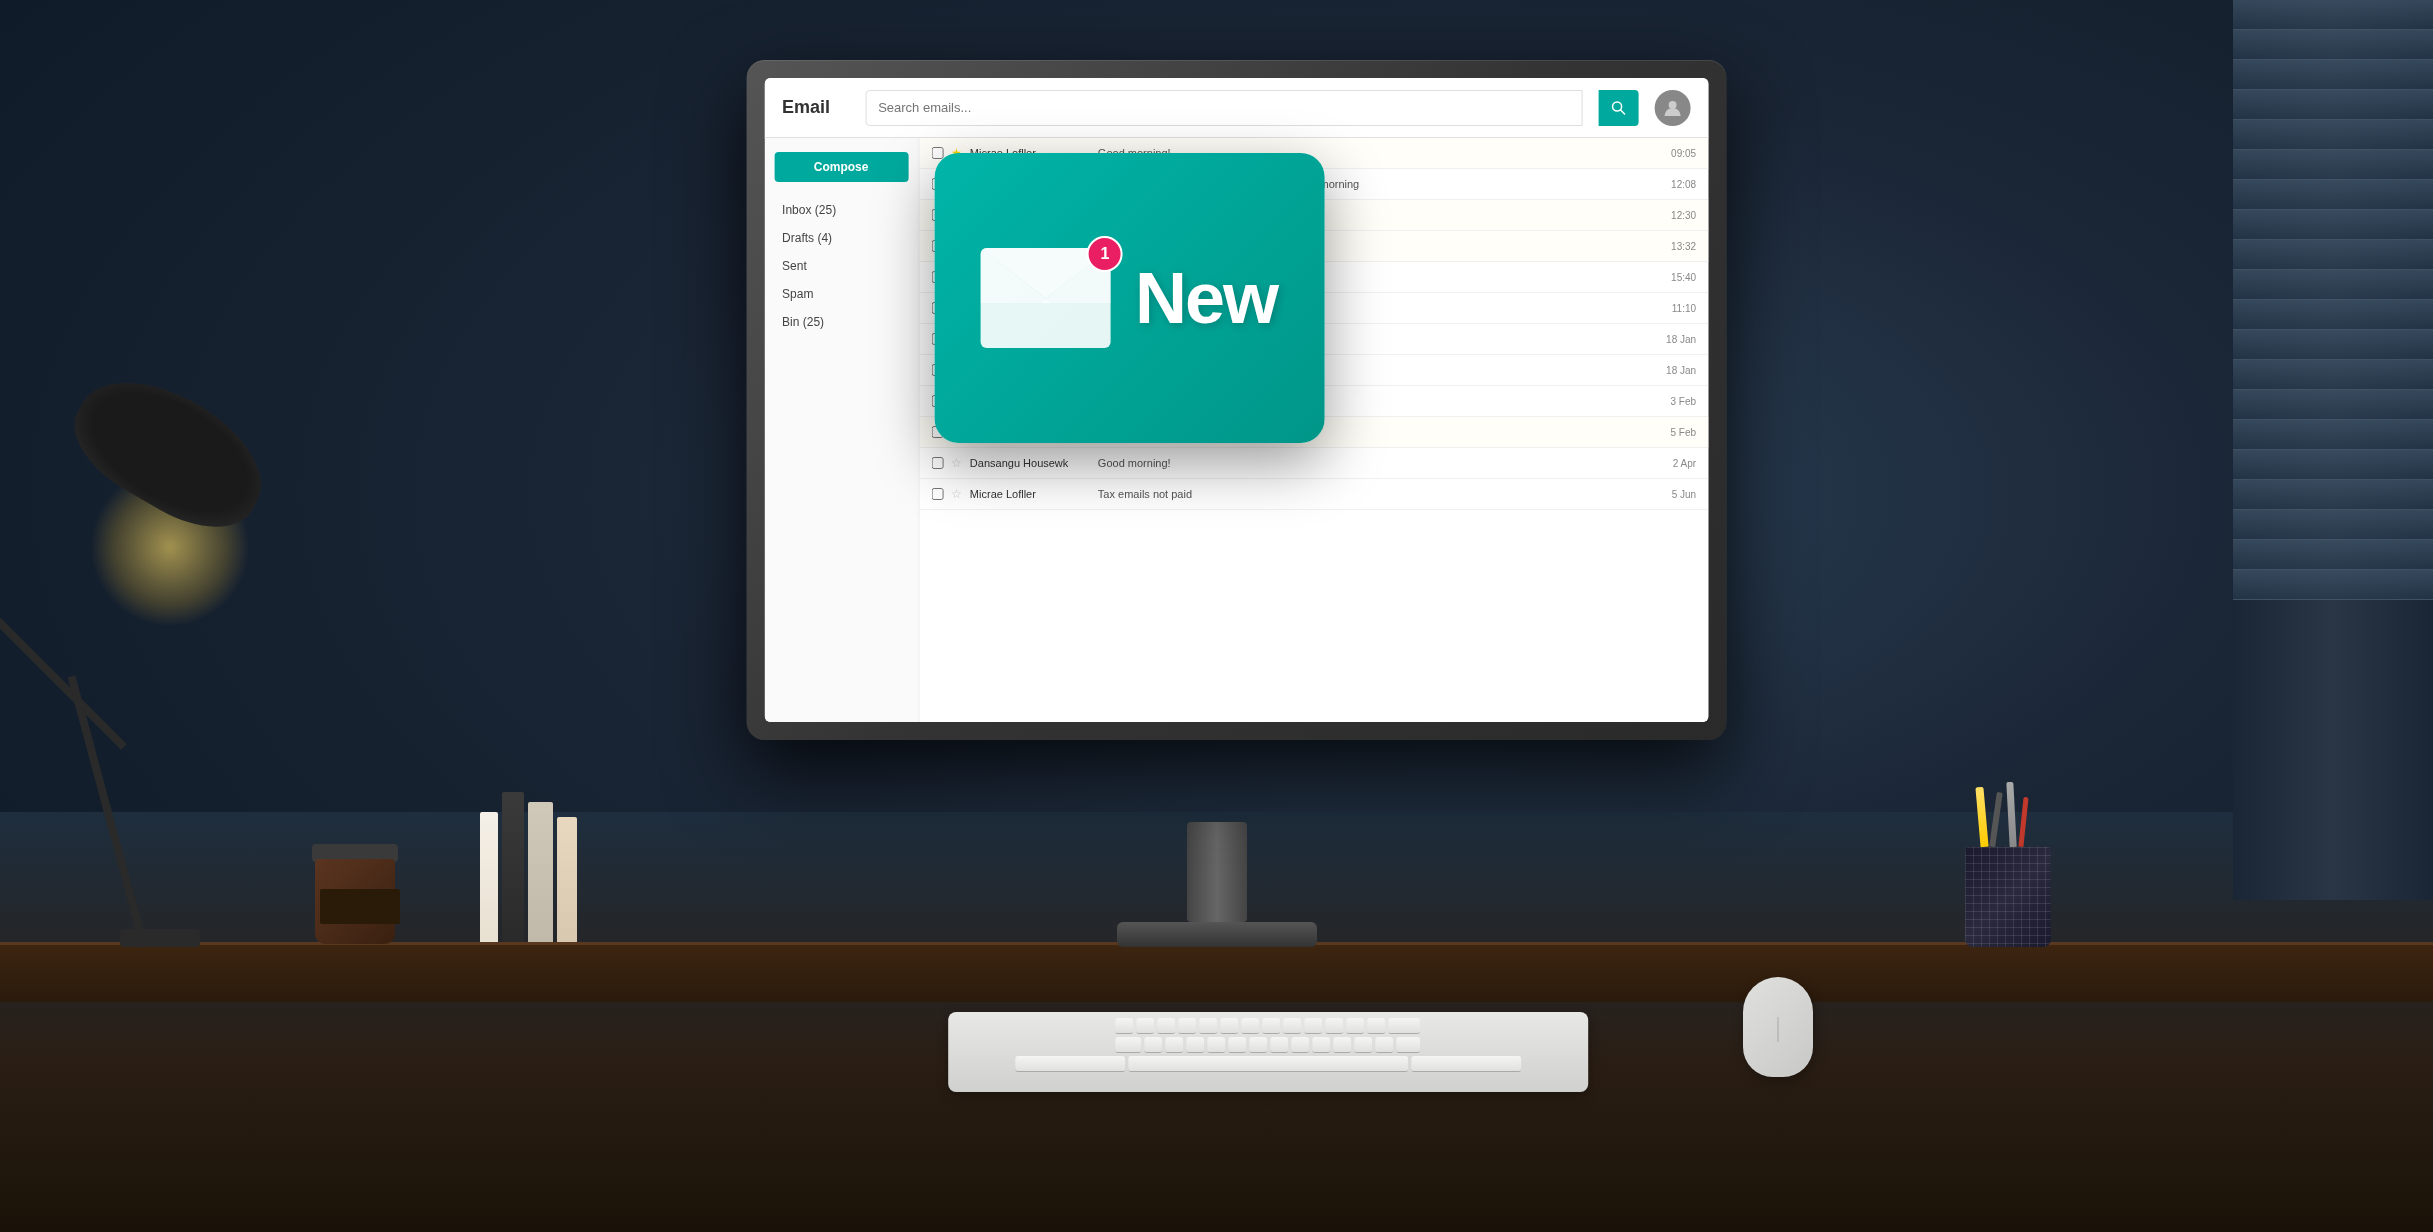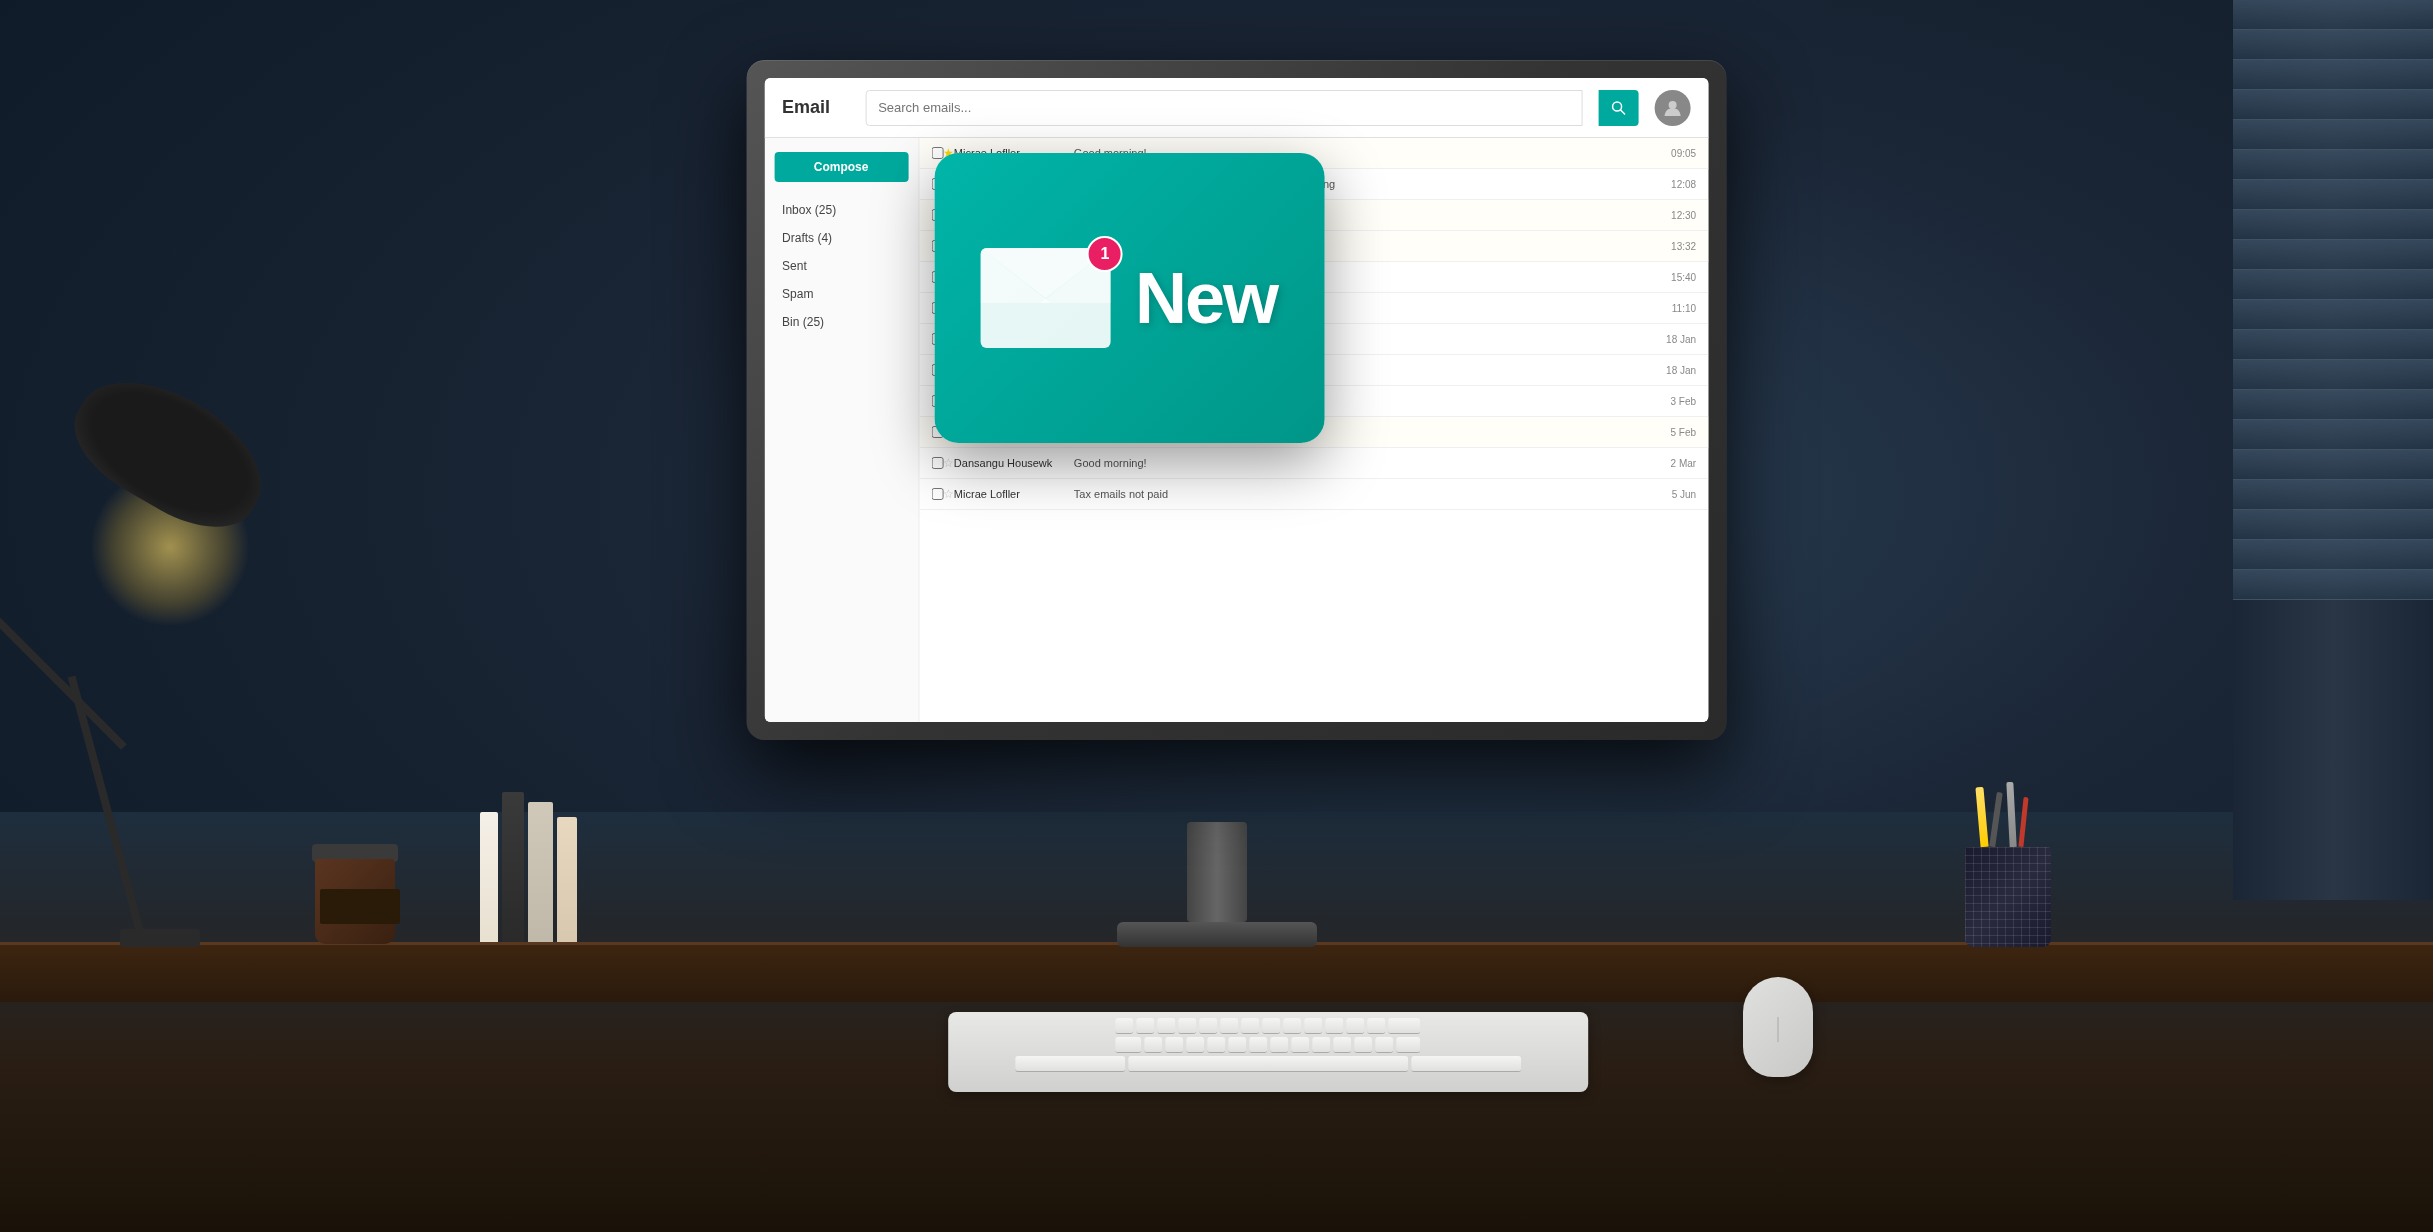--- a/index.html
+++ b/index.html
@@ -322,21 +322,21 @@
       flex: 1;
       overflow-y: auto;
       background: #fff;
     }
 
     .email-row {
       display: flex;
       align-items: center;
       padding: 8px 12px;
       border-bottom: 1px solid #f0f0f0;
-      gap: 0;
+      gap: 8px;
       cursor: pointer;
       font-size: 11px;
     }
 
     .email-row.unread {
       background: #fffef8;
     }
 
     .email-checkbox {
       width: 12px;
@@ -745,21 +745,21 @@
               <span class="email-sender">Skuppts Kiwol</span>
               <span class="email-subject">Go to eat</span>
               <span class="email-time">5 Feb</span>
             </div>
 
             <div class="email-row">
               <input type="checkbox" class="email-checkbox" style="">
               <span class="email-star empty">☆</span>
               <span class="email-sender">Dansangu Housewk</span>
               <span class="email-subject">Good morning!</span>
-              <span class="email-time">2 Mar</span>
+              <span class="email-time">2 Apr</span>
             </div>
 
             <div class="email-row">
               <input type="checkbox" class="email-checkbox" style="">
               <span class="email-star empty">☆</span>
               <span class="email-sender">Micrae Lofller</span>
               <span class="email-subject">Tax emails not paid</span>
               <span class="email-time">5 Jun</span>
             </div>
 

